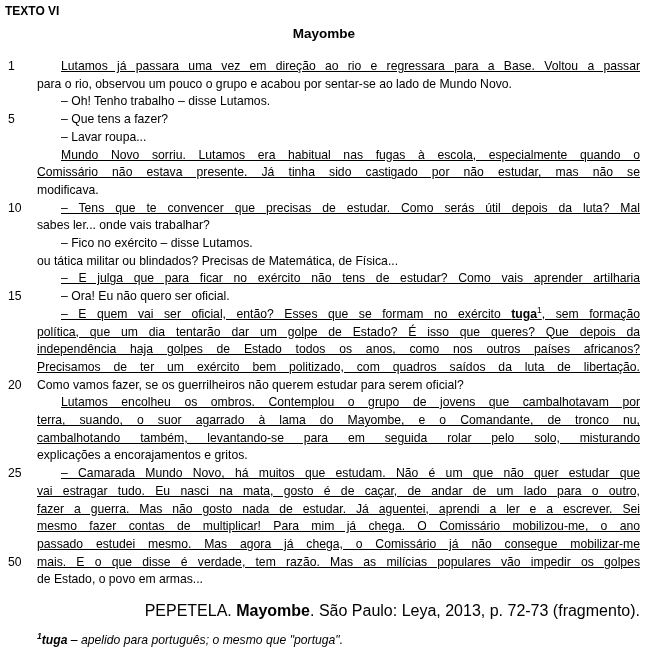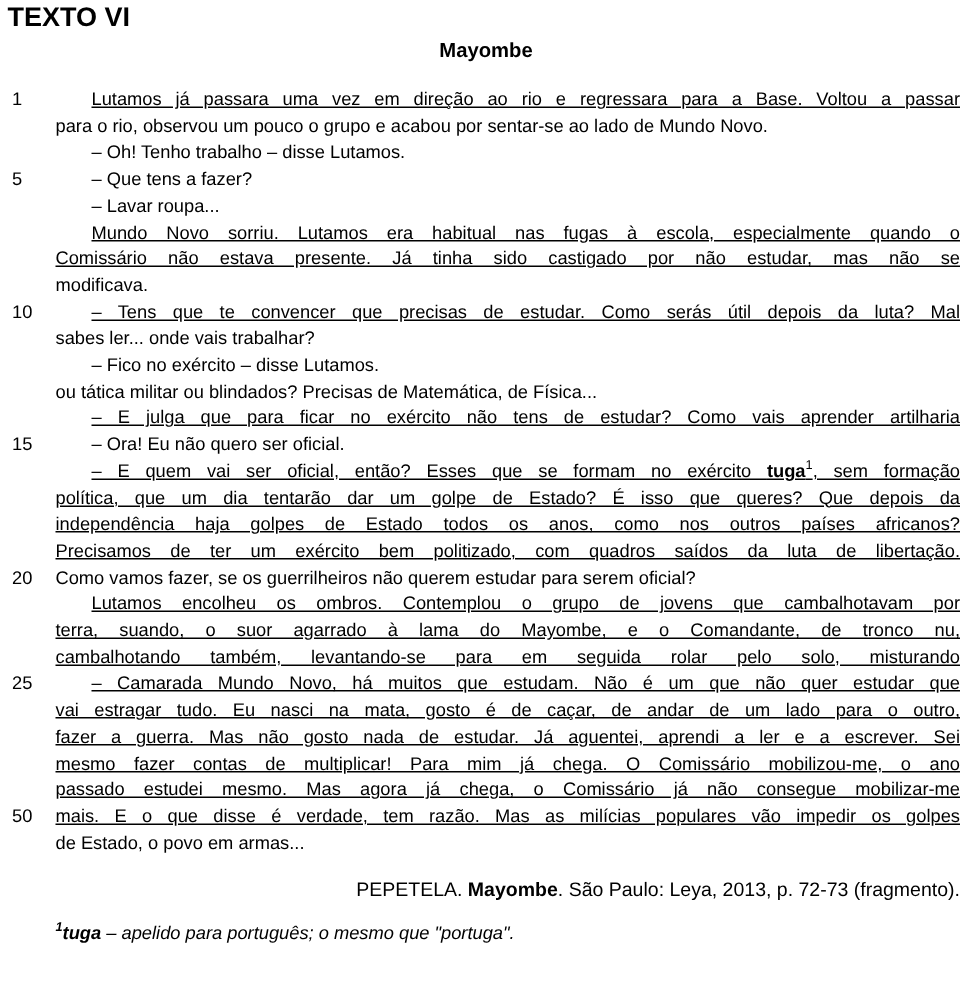--- a/index.html
+++ b/index.html
@@ -4,37 +4,37 @@
 <style>
   html,body{margin:0;padding:0;background:#fff;}
   .page{
     width:648px;height:672px;
     background:#ffffff;color:#000000;
     font-family:"Liberation Sans","DejaVu Sans",sans-serif;
     overflow:hidden;box-sizing:border-box;
   }
   .texto-label{
     padding:3px 0 0 5px;
-    font-weight:bold;font-size:18px;line-height:16px;
+    font-weight:bold;font-size:12px;line-height:16px;
   }
   .doc-title{
     margin-top:6px;
     text-align:center;font-weight:bold;font-size:13.5px;line-height:17px;
   }
   .body-lines{margin-top:16px;}
   .line{display:flex;font-size:12.2px;line-height:17.7px;}
   .num{width:37px;padding-left:8px;box-sizing:border-box;flex:none;}
   .txt{width:603px;flex:none;}
   .indent{text-indent:24px;}
   .j{text-align:justify;text-justify:inter-word;text-align-last:justify;text-decoration:underline;}
   sup{font-size:8.5px;line-height:0;vertical-align:super;}
   .citation{
     margin-top:13px;
     width:640px;box-sizing:border-box;
-    text-align:right;font-size:13px;line-height:17px;
+    text-align:right;font-size:16px;line-height:17px;
   }
   .footnote{
     margin-top:13px;margin-left:37px;
     font-size:12.2px;line-height:17px;font-style:italic;
   }
   .footnote sup{font-weight:bold;}
   b{font-weight:bold;}
 </style>
 </head>
 <body>
@@ -130,20 +130,24 @@
       </div>
     <div class="line">
         <span class="num"></span>
         <span class="txt j">terra, suando, o suor agarrado à lama do Mayombe, e o Comandante, de tronco nu,</span>
       </div>
     <div class="line">
         <span class="num"></span>
         <span class="txt j">cambalhotando também, levantando-se para em seguida rolar pelo solo, misturando</span>
       </div>
     <div class="line">
+        <span class="num"></span>
+        <span class="txt">explicações a encorajamentos e gritos.</span>
+      </div>
+    <div class="line">
         <span class="num">25</span>
         <span class="txt indent j">– Camarada Mundo Novo, há muitos que estudam. Não é um que não quer estudar que</span>
       </div>
     <div class="line">
         <span class="num"></span>
         <span class="txt j">vai estragar tudo. Eu nasci na mata, gosto é de caçar, de andar de um lado para o outro,</span>
       </div>
     <div class="line">
         <span class="num"></span>
         <span class="txt j">fazer a guerra. Mas não gosto nada de estudar. Já aguentei, aprendi a ler e a escrever. Sei</span>

